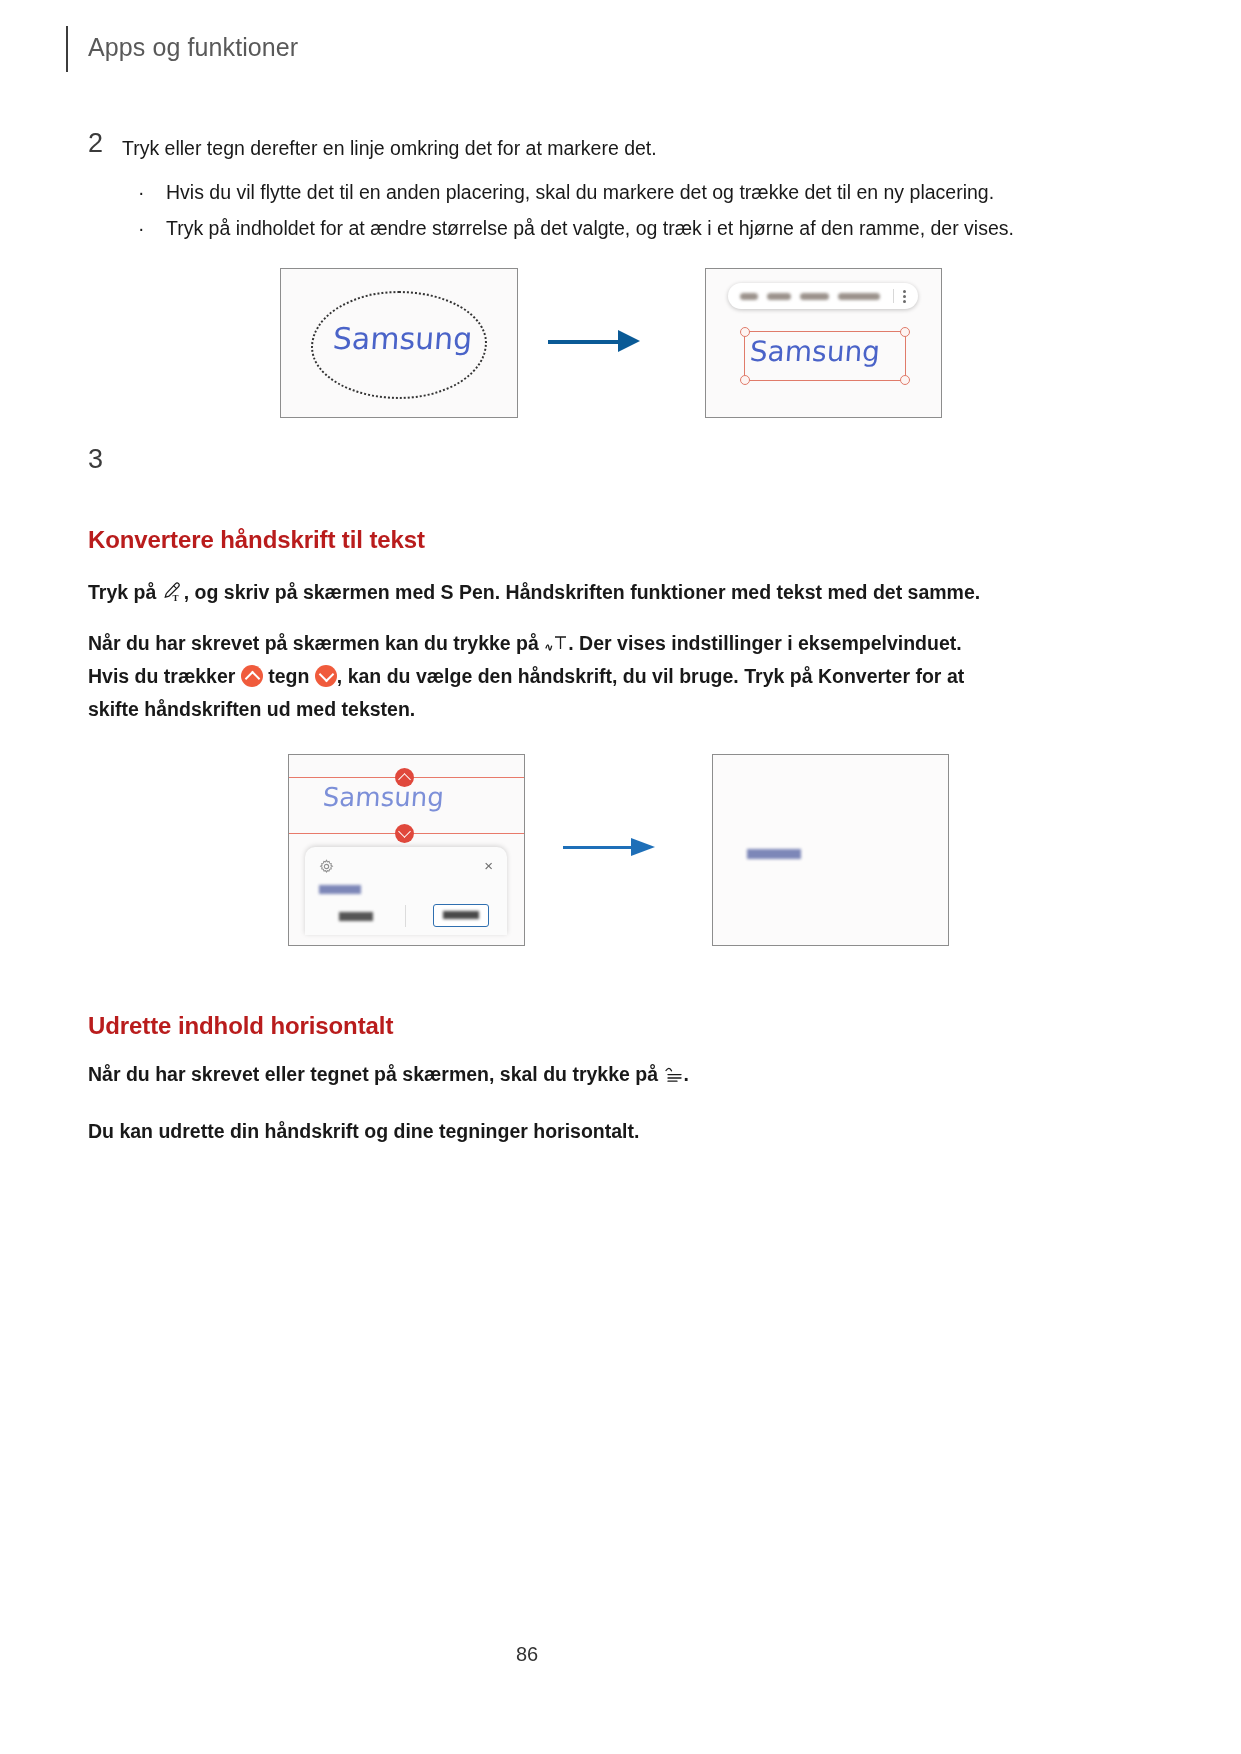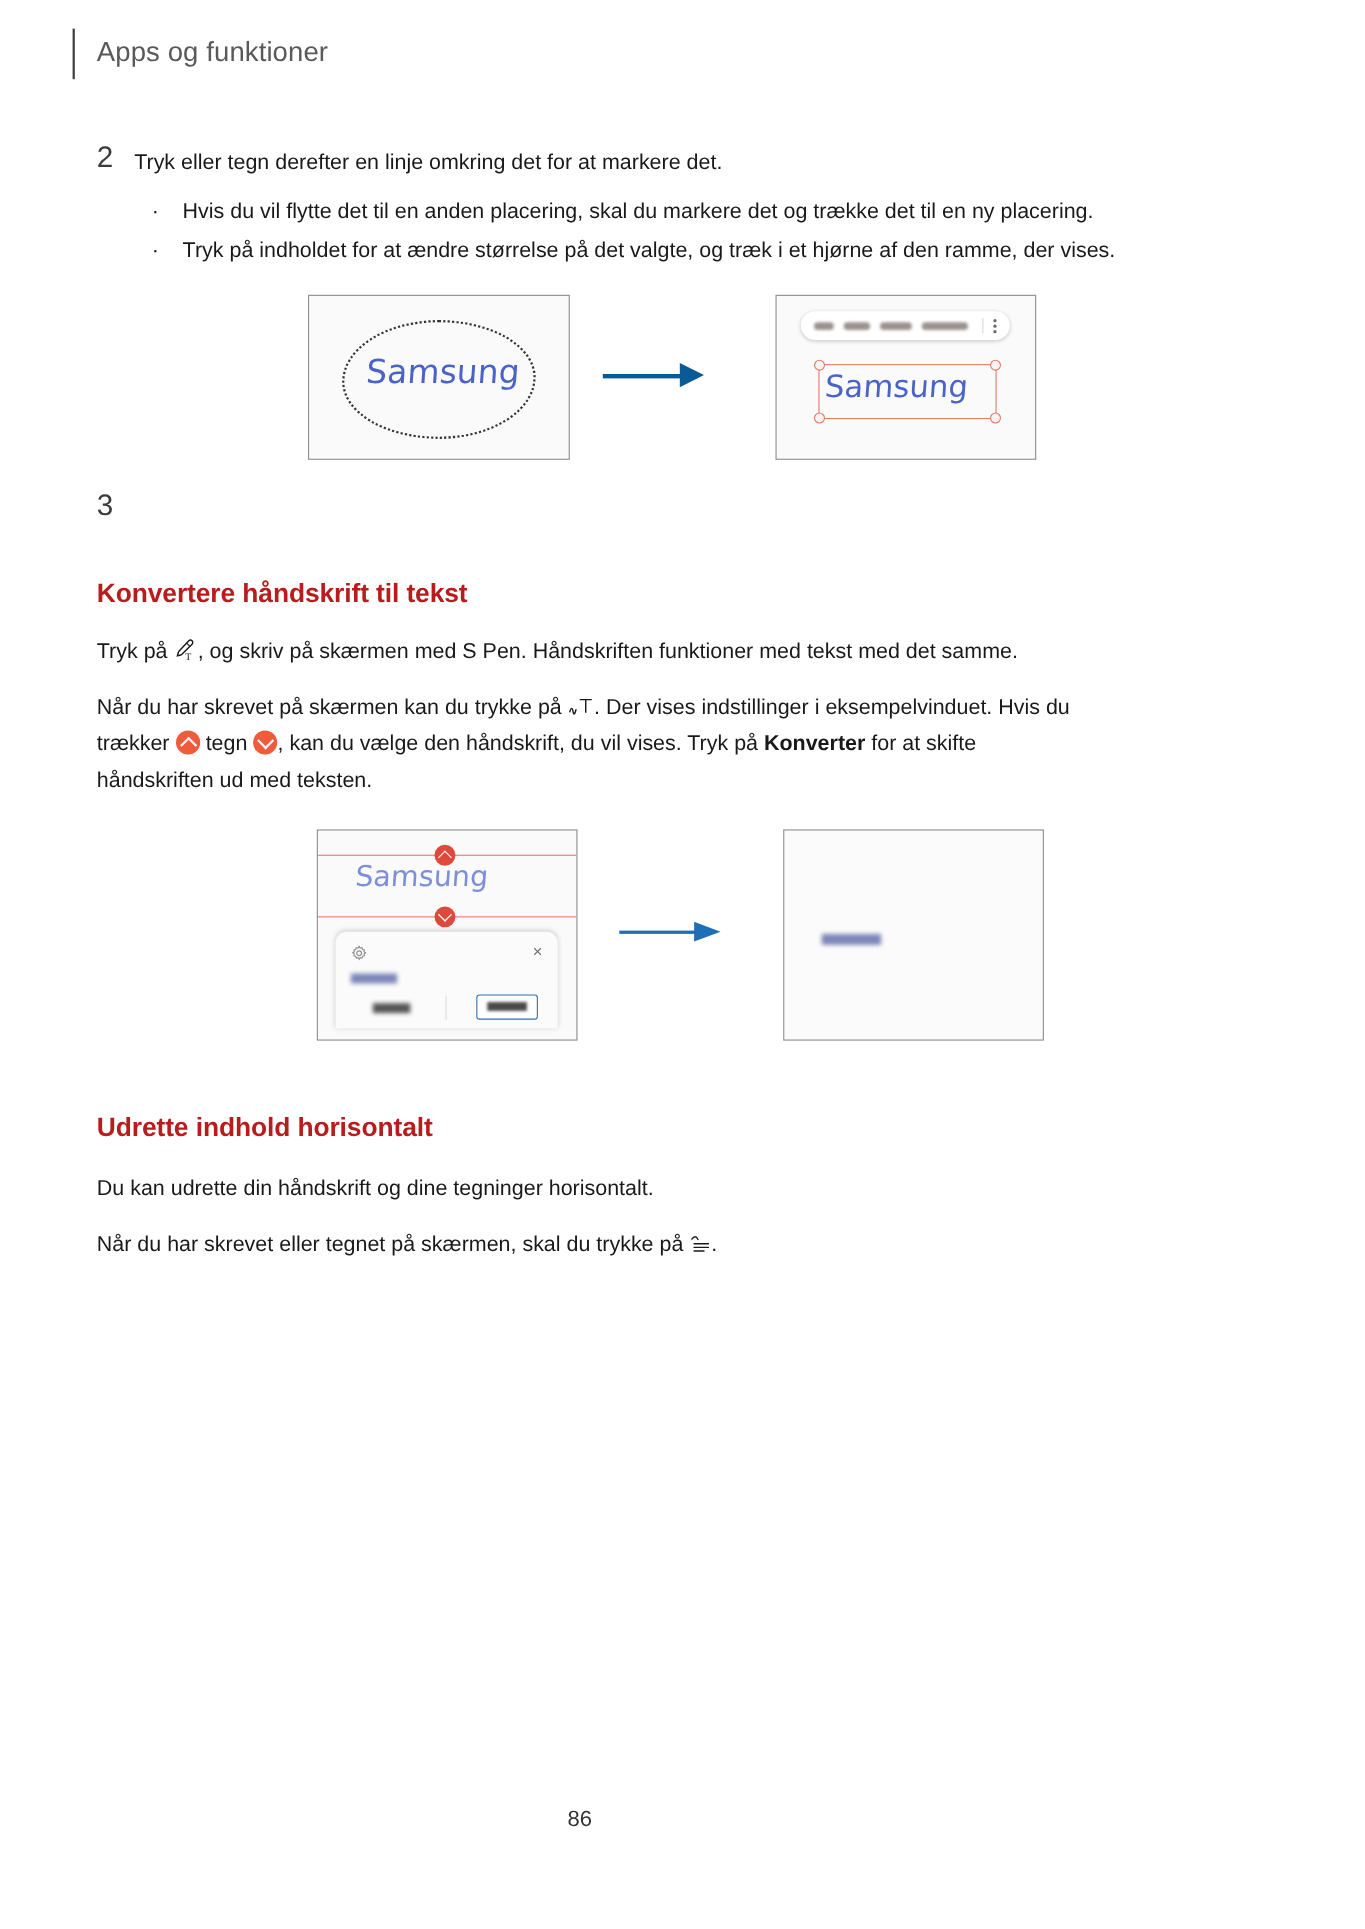--- a/index.html
+++ b/index.html
@@ -92,20 +92,21 @@
     color: #191919;
   }
 
   
   .para {
     margin: 0;
     padding: 0 56px 0 88px;
     font-size: 19.5px;
     line-height: 33px;
     color: #191919;
+    font-weight: bold;
   }
 
   
   .section-heading {
     margin: 0;
     padding: 0 88px;
     font-size: 24px;
     font-weight: bold;
     color: #b91c1c;
     letter-spacing: -0.1px;
@@ -466,21 +467,21 @@
           <path d="M13.6 1.6a2.1 2.1 0 0 1 3 3L7.4 13.8a2.6 2.6 0 0 1-1.1.6l-3 .8.8-3c.1-.4.3-.8.6-1.1z" fill="none" stroke="#1a1a1a" stroke-width="1.3"></path>
           <path d="M11.6 3.6l3 3" fill="none" stroke="#1a1a1a" stroke-width="1.1"></path>
           <text x="10.5" y="19" font-family="Liberation Serif, serif" font-size="9" fill="#1a1a1a">T</text>
         </svg></span><span>, og skriv på skærmen med S Pen. Håndskriften funktioner med tekst med det samme.</span>
   </p>
 
   <p class="para" style="margin-top:18px; padding-right:250px;">
     <span>Når du har skrevet på skærmen kan du trykke på </span><span class="inline-icon"><svg width="24" height="20" viewBox="0 0 24 20">
           <path d="M2 15c1.3-4 2.3-4.2 3 .2.6 3.6 1.8 1.4 2.6-2" fill="none" stroke="#1a1a1a" stroke-width="1.3" stroke-linecap="round"></path>
           <path d="M11 4h11M16.5 4v12" fill="none" stroke="#1a1a1a" stroke-width="1.3"></path>
-        </svg></span><span>. Der vises indstillinger i eksempelvinduet. Hvis du trækker </span><span class="chev-badge up"></span><span> tegn </span><span class="chev-badge down"></span><span>, kan du vælge den håndskrift, du vil vises. Tryk på </span><b>Konverter</b><span> for at skifte håndskriften ud med teksten.</span>
+        </svg></span><span>. Der vises indstillinger i eksempelvinduet. Hvis du trækker </span><span class="chev-badge up"></span><span> tegn </span><span class="chev-badge down"></span><span>, kan du vælge den håndskrift, du vil bruge. Tryk på </span><b>Konverter</b><span> for at skifte håndskriften ud med teksten.</span>
   </p>
 
   <div class="figure-row fig2" style="margin-top:28px;">
 
     <div class="panel fig2-panel-a">
       <div class="guide-line top"></div>
       <div class="guide-line bot"></div>
       <div class="hw-samsung fig2-hw">Samsung</div>
       <span class="guide-badge up"></span>
       <span class="guide-badge down"></span>
@@ -507,24 +508,24 @@
       <div class="arrow-head"></div>
     </div>
 
     <div class="panel fig2-panel-b">
       <span class="result-text"></span>
     </div>
   </div>
 
   <h2 class="section-heading" style="margin-top:66px;">Udrette indhold horisontalt</h2>
 
-  <p class="para" style="margin-top:24px;">Du kan udrette din håndskrift og dine tegninger horisontalt.</p>
-
   <p class="para" style="margin-top:18px;">
     <span>Når du har skrevet eller tegnet på skærmen, skal du trykke på </span><span class="inline-icon"><svg width="20" height="18" viewBox="0 0 20 18">
           <path d="M2 4.5c2-3 4-3 5.5.3" fill="none" stroke="#1a1a1a" stroke-width="1.3" stroke-linecap="round"></path>
           <path d="M4 8.6h13M4 12h13M4 15.2h9" fill="none" stroke="#1a1a1a" stroke-width="1.3" stroke-linecap="round"></path>
         </svg></span><span>.</span>
   </p>
 
+  <p class="para" style="margin-top:24px;">Du kan udrette din håndskrift og dine tegninger horisontalt.</p>
+
 </div>
 
 <div class="page-number">86</div>
 
 </body></html>

